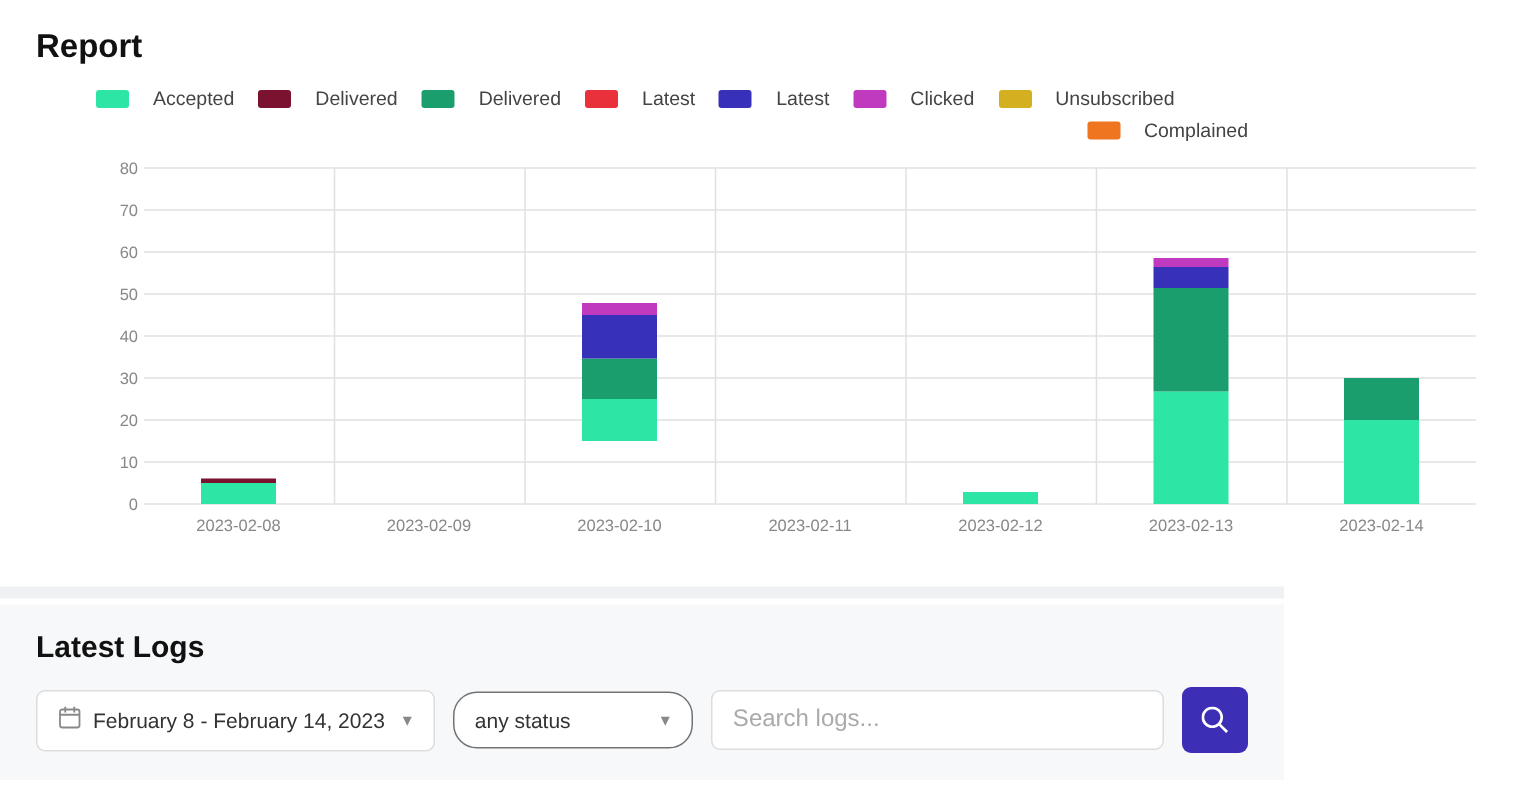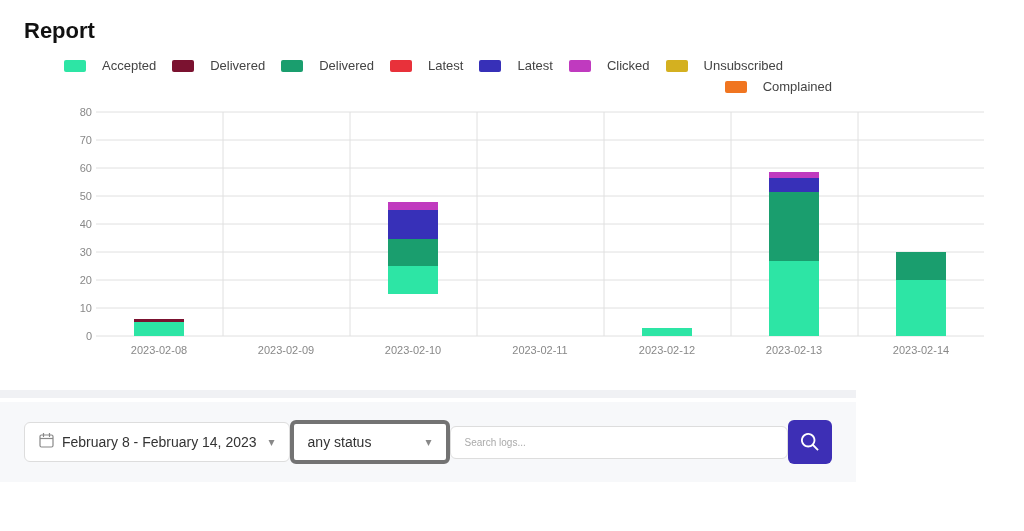--- a/index.html
+++ b/index.html
@@ -69,20 +69,21 @@
     .logs-title {
       font-size: 20px;
       font-weight: 700;
       color: #111;
       margin-bottom: 14px;
     }
 
     .logs-controls {
       display: flex;
       align-items: center;
+      gap: 12px;
     }
 
     .date-picker-btn {
       display: flex;
       align-items: center;
       gap: 8px;
       background: #fff;
       border: 1px solid #ddd;
       border-radius: 6px;
       padding: 10px 14px;
@@ -99,22 +100,22 @@
       color: #888;
       font-size: 12px;
       margin-left: 4px;
     }
 
     .status-select-btn {
       display: flex;
       align-items: center;
       gap: 8px;
       background: #fff;
-      border: 4px solid #737373;
-      border-radius: 6px;
+      border: 1px solid #737373;
+      border-radius: 16px;
       padding: 10px 14px;
       font-size: 14px;
       color: #333;
       cursor: pointer;
       min-width: 160px;
     }
     .status-select-btn .chevron-icon {
       color: #888;
       font-size: 12px;
       margin-left: auto;
@@ -122,21 +123,21 @@
 
     .search-wrapper {
       flex: 1;
       position: relative;
     }
     .search-input {
       width: 100%;
       border: 1px solid #ddd;
       border-radius: 6px;
       padding: 10px 14px;
-      font-size: 10px;
+      font-size: 16px;
       color: #333;
       outline: none;
     }
     .search-input::placeholder {
       color: #aaa;
     }
 
     .search-btn {
       background: #3d2fb5;
       border: none;
@@ -263,20 +264,21 @@
         <text x="603" y="248" text-anchor="middle" font-size="11" fill="#888">2023-02-12</text>
         <text x="730" y="248" text-anchor="middle" font-size="11" fill="#888">2023-02-13</text>
         <text x="857" y="248" text-anchor="middle" font-size="11" fill="#888">2023-02-14</text>
       </svg>
     </div>
   </div>
 
   <div style="height:8px; background:#f0f1f4;"></div>
 
   <div class="logs-section">
+    <h2 class="logs-title">Latest Logs</h2>
     <div class="logs-controls">
 
       <button class="date-picker-btn">
         <span class="calendar-icon">
           <svg width="15" height="15" viewBox="0 0 15 15" fill="none" xmlns="http://www.w3.org/2000/svg">
             <rect x="1" y="2" width="13" height="12" rx="1.5" stroke="#888" stroke-width="1.2" fill="none"></rect>
             <line x1="1" y1="5.5" x2="14" y2="5.5" stroke="#888" stroke-width="1.2"></line>
             <line x1="4.5" y1="0.5" x2="4.5" y2="3.5" stroke="#888" stroke-width="1.2" stroke-linecap="round"></line>
             <line x1="10.5" y1="0.5" x2="10.5" y2="3.5" stroke="#888" stroke-width="1.2" stroke-linecap="round"></line>
           </svg>

